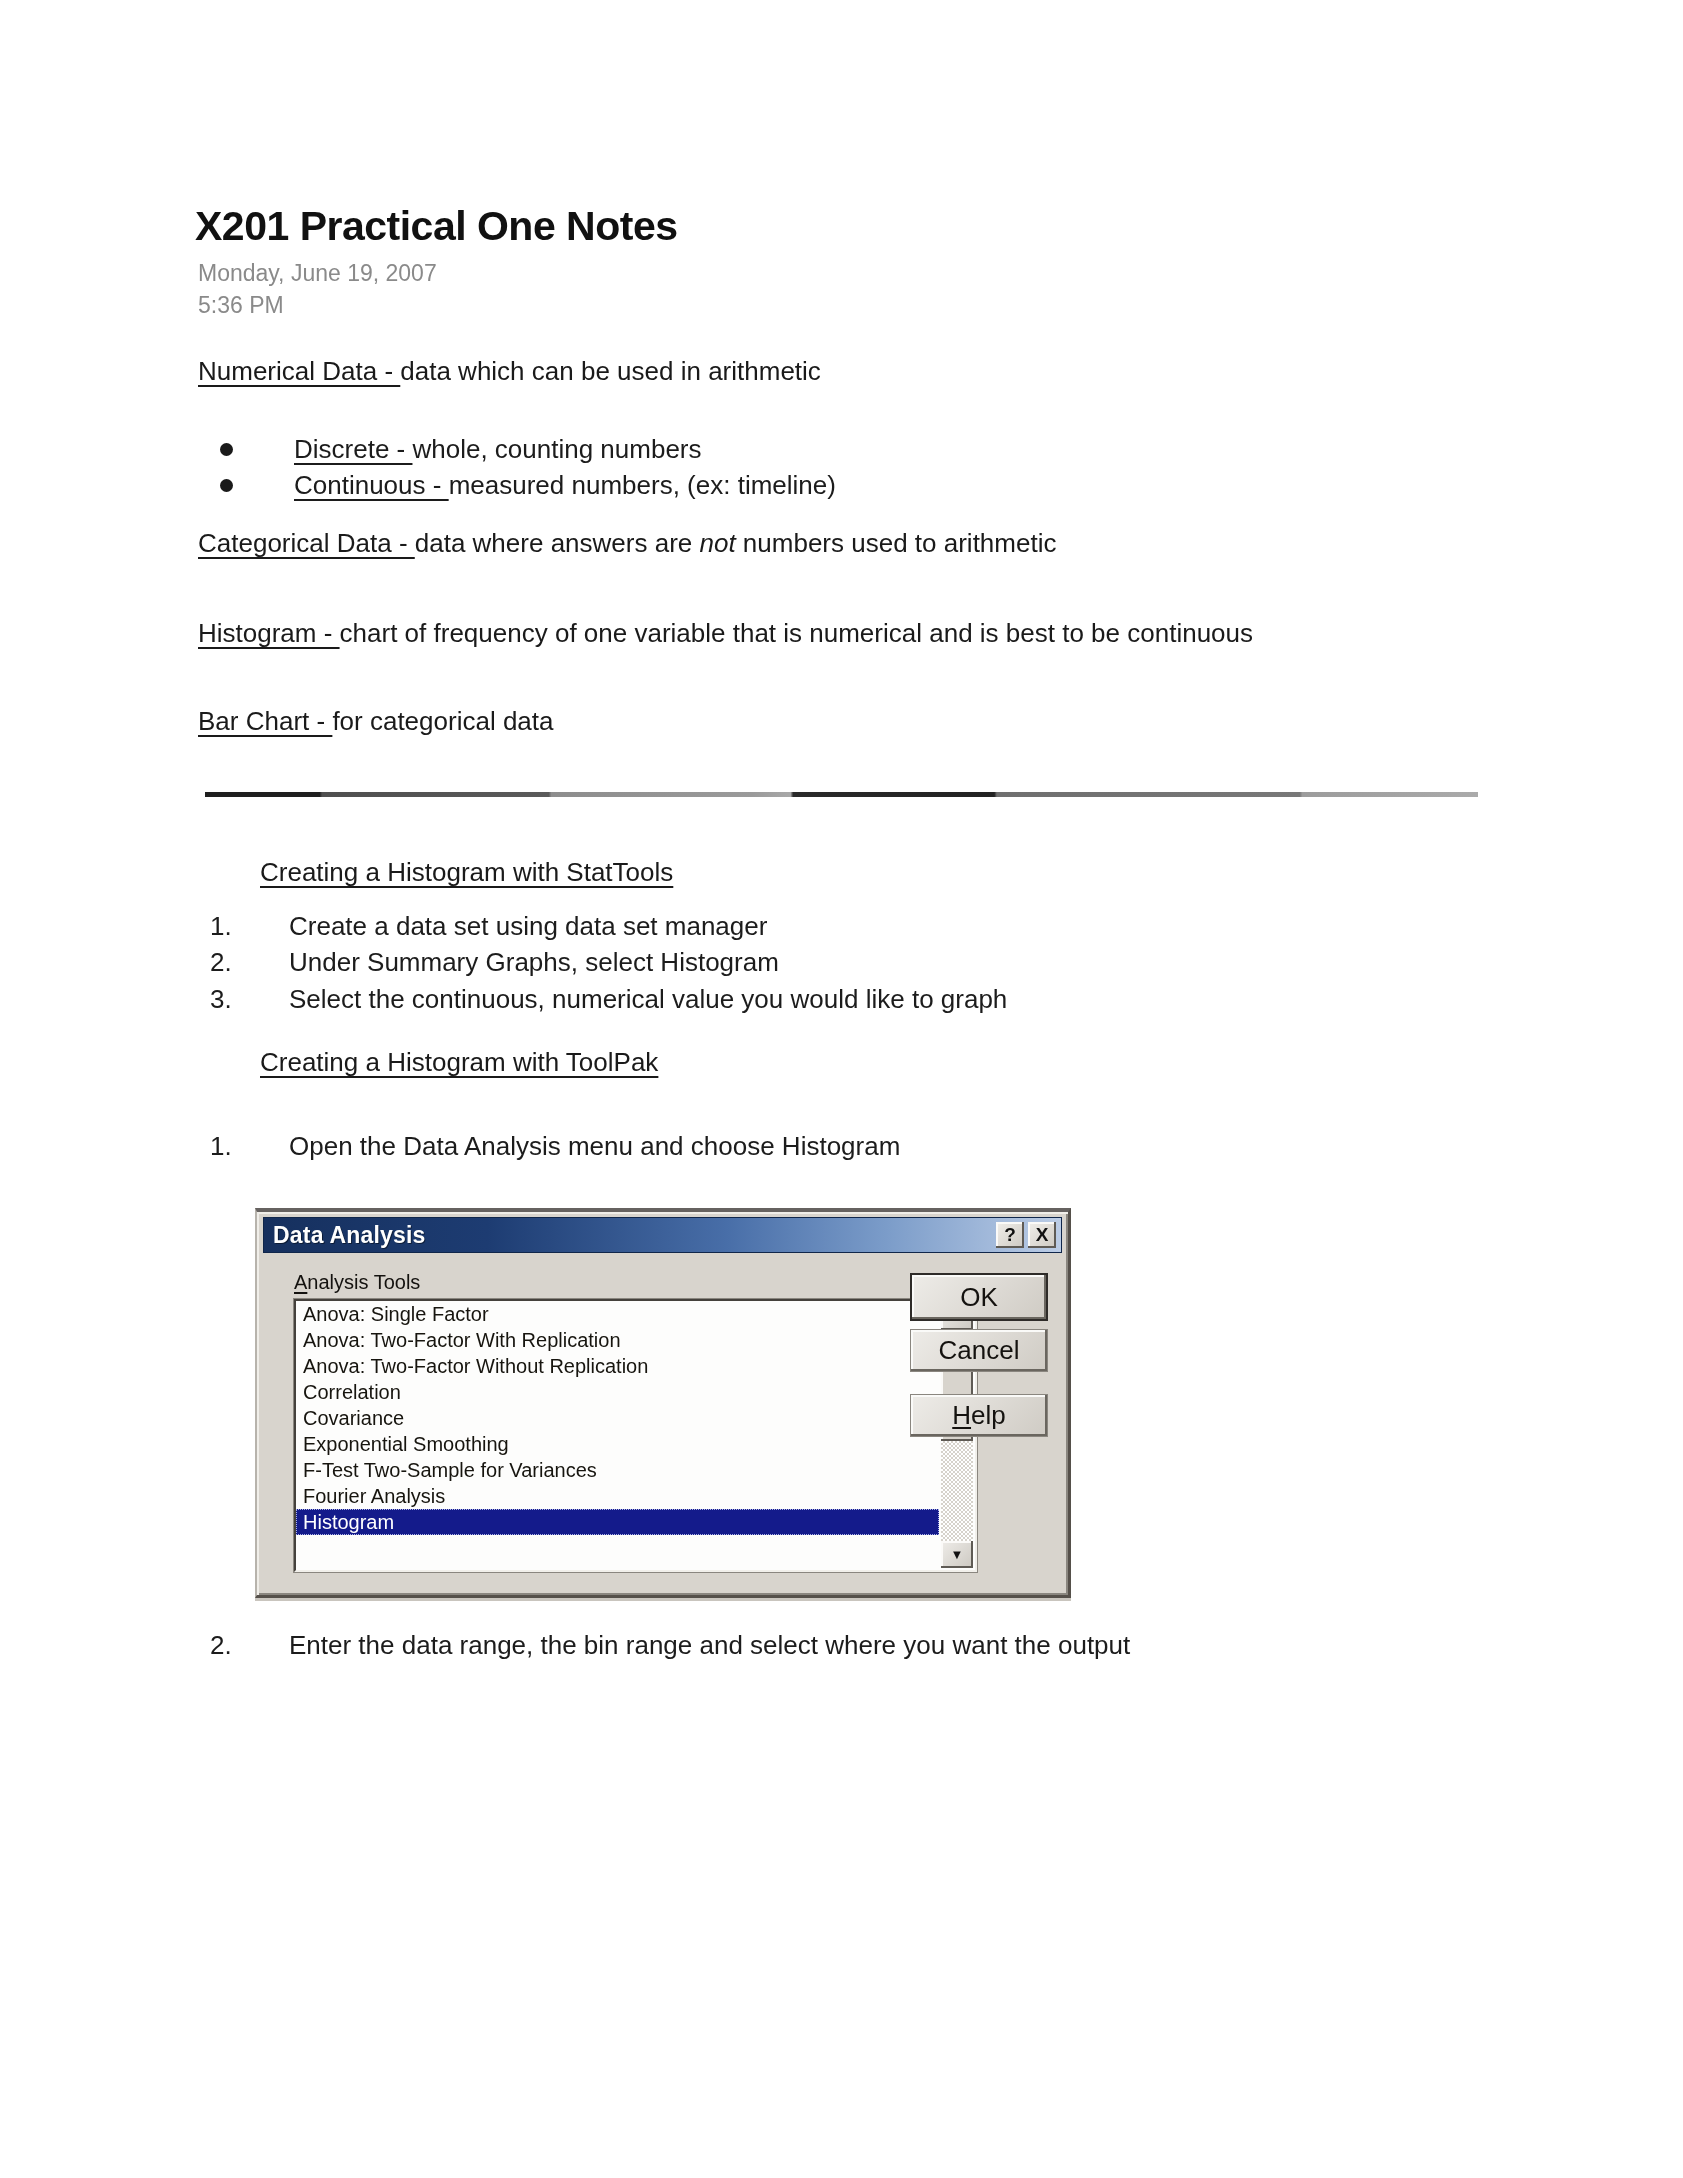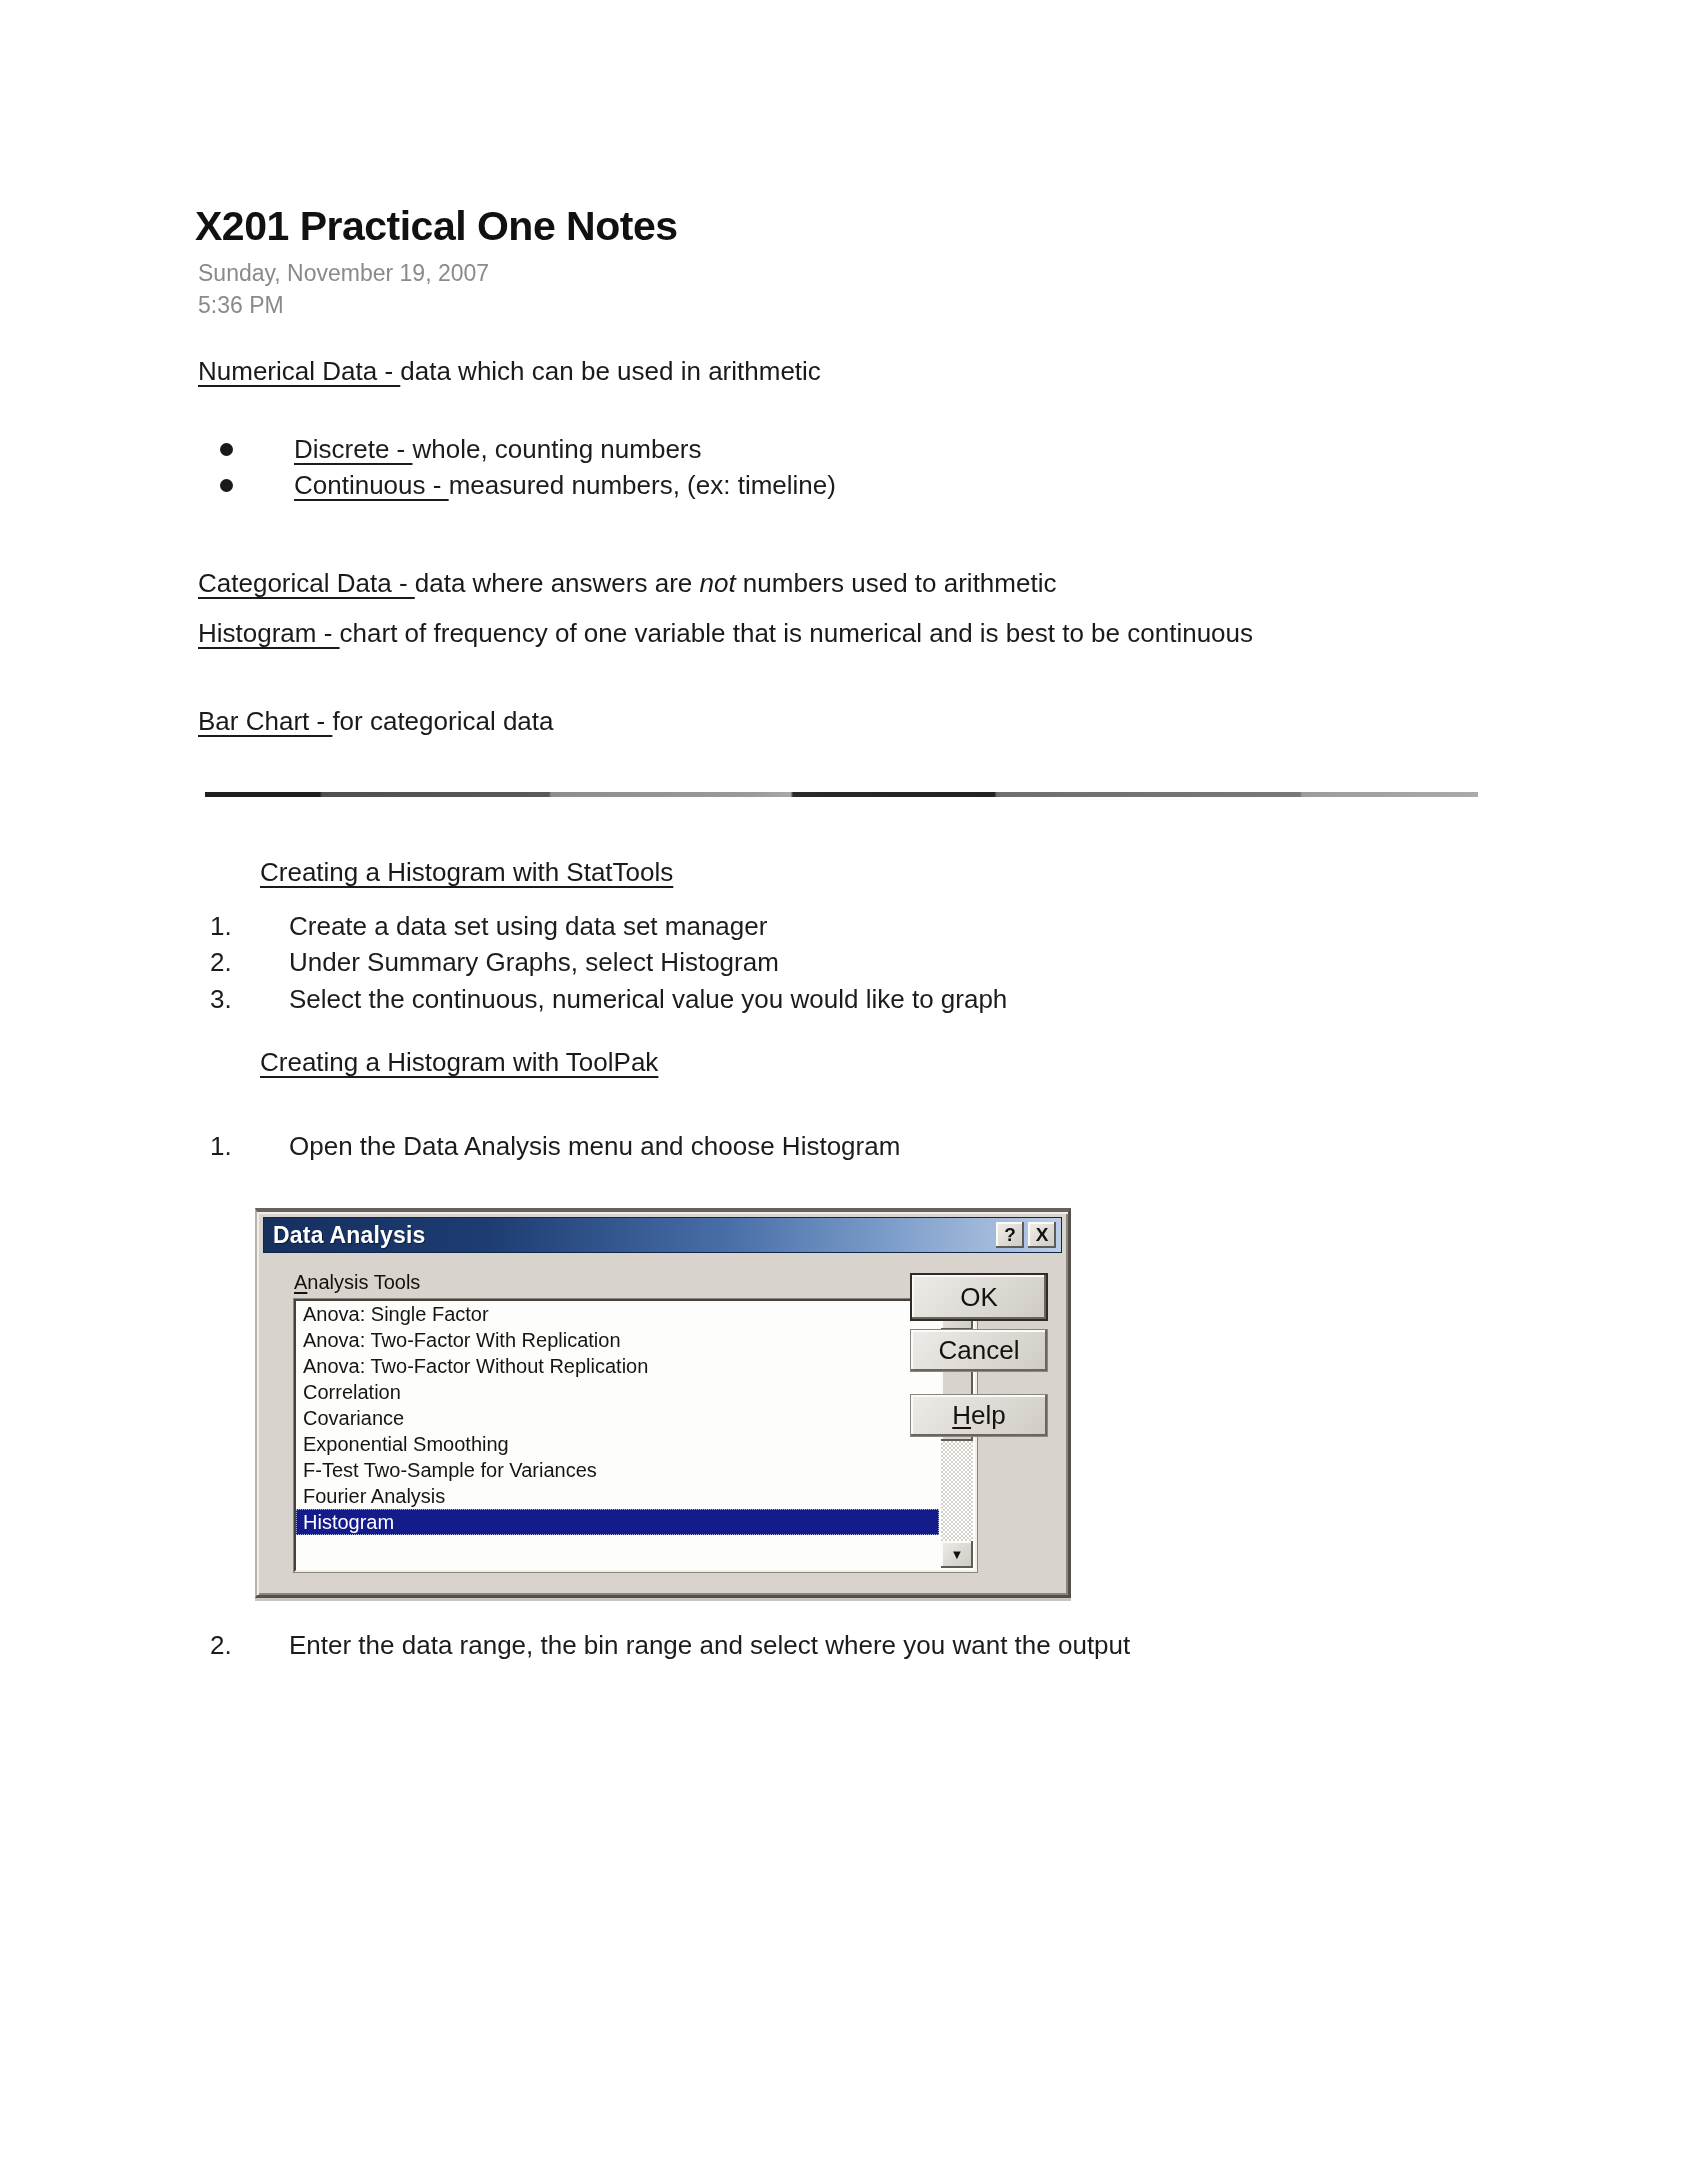--- a/index.html
+++ b/index.html
@@ -135,37 +135,37 @@
   .btn-ok { top: 61px; height: 48px; border: 2px solid #2e2b28; }
   .btn-cancel { top: 117px; height: 43px; border: 1px solid #8a867f; }
   .btn-help { top: 182px; height: 43px; border: 1px solid #8a867f; }
 </style>
 </head>
 <body>
 
 <div class="page">
 
   <div class="doc-title">X201 Practical One Notes</div>
-  <div class="doc-date">Sunday, November 19, 2007</div>
+  <div class="doc-date">Monday, June 19, 2007</div>
   <div class="doc-time">5:36 PM</div>
 
   <div class="para" style="top: 356px;">
     <span class="term">Numerical Data - </span><span>data which can be used in arithmetic</span>
   </div>
 
   <div class="bullet-row" style="top: 434px;">
     <span class="bullet-dot"></span>
     <span class="bullet-text"><span class="term">Discrete - </span> <span> whole, counting numbers</span></span>
   </div>
   <div class="bullet-row" style="top: 470px;">
     <span class="bullet-dot"></span>
     <span class="bullet-text"><span class="term">Continuous - </span><span>measured numbers, (ex: timeline)</span></span>
   </div>
 
-  <div class="para" style="top: 568px;">
+  <div class="para" style="top: 528px;">
     <span class="term">Categorical Data - </span><span>data where answers are </span><span class="ital">not</span><span> numbers used to arithmetic</span>
   </div>
 
   <div class="para" style="top: 618px; text-align: center;">
     <span class="term">Histogram - </span><span>chart of frequency of one variable that is numerical and is best to be continuous</span>
   </div>
 
   <div class="para" style="top: 706px;">
     <span class="term">Bar Chart - </span><span>for categorical data</span>
   </div>

